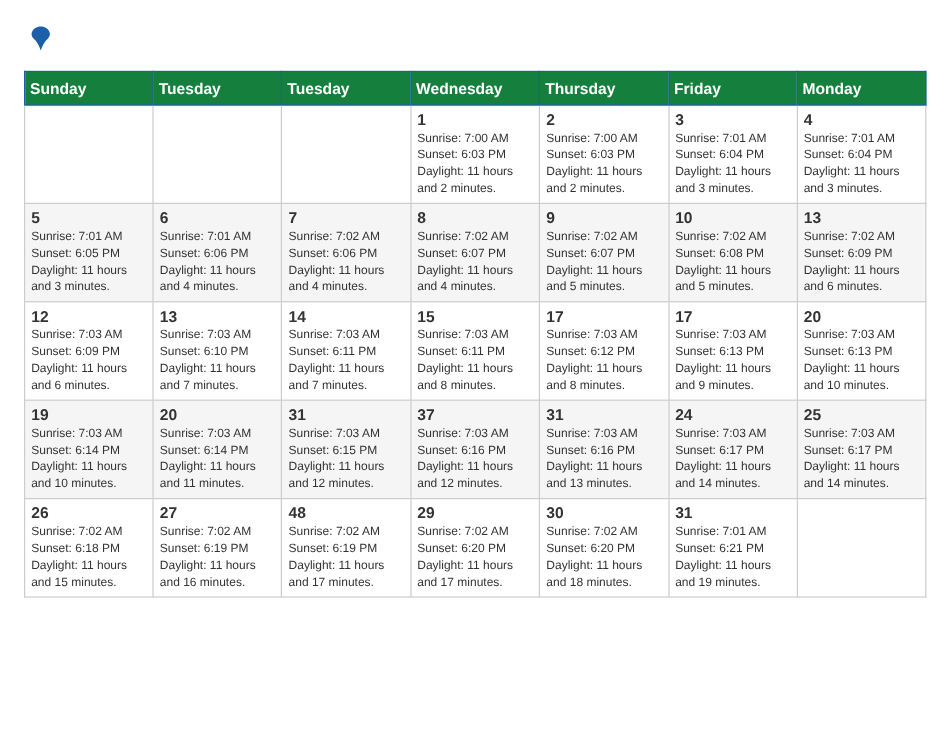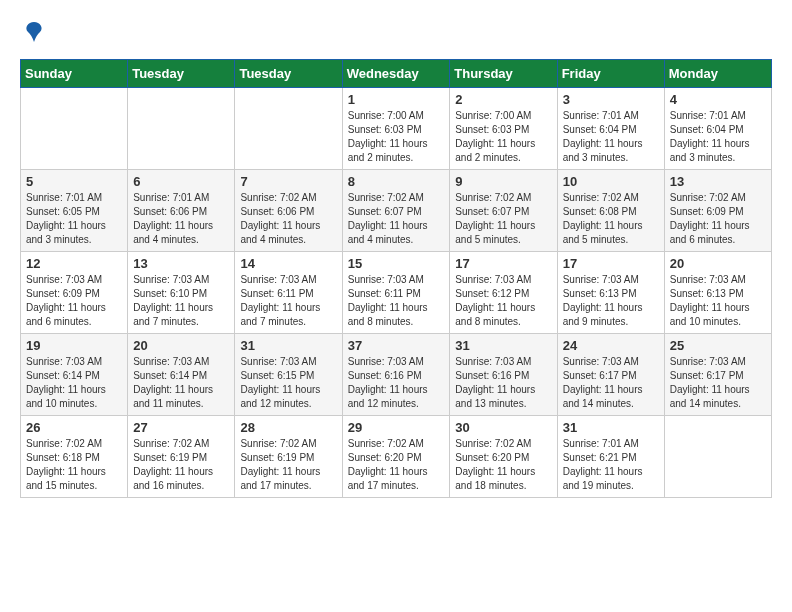--- a/index.html
+++ b/index.html
@@ -319,21 +319,21 @@
 and 15 minutes.</div>
         </td>
         <td>
           <div class="day-number">27</div>
           <div class="day-info" style="white-space: pre-line;">Sunrise: 7:02 AM
 Sunset: 6:19 PM
 Daylight: 11 hours
 and 16 minutes.</div>
         </td>
         <td>
-          <div class="day-number">28</div>
+          <div class="day-number">48</div>
           <div class="day-info" style="white-space: pre-line;">Sunrise: 7:02 AM
 Sunset: 6:19 PM
 Daylight: 11 hours
 and 17 minutes.</div>
         </td>
         <td>
           <div class="day-number">29</div>
           <div class="day-info" style="white-space: pre-line;">Sunrise: 7:02 AM
 Sunset: 6:20 PM
 Daylight: 11 hours

